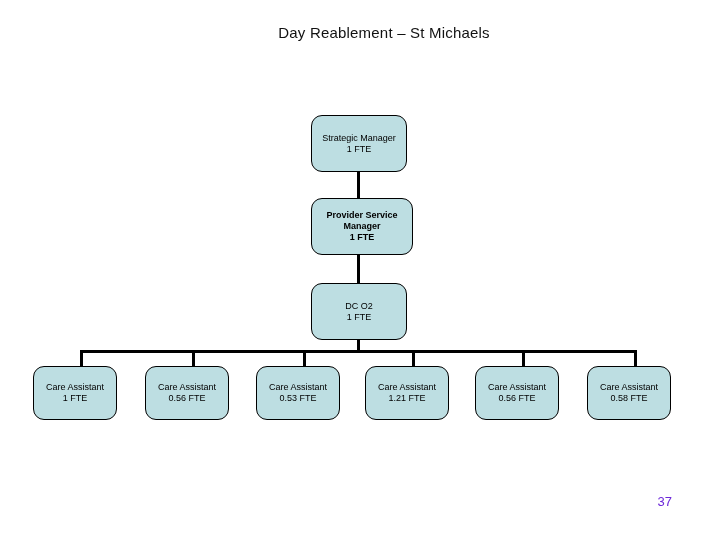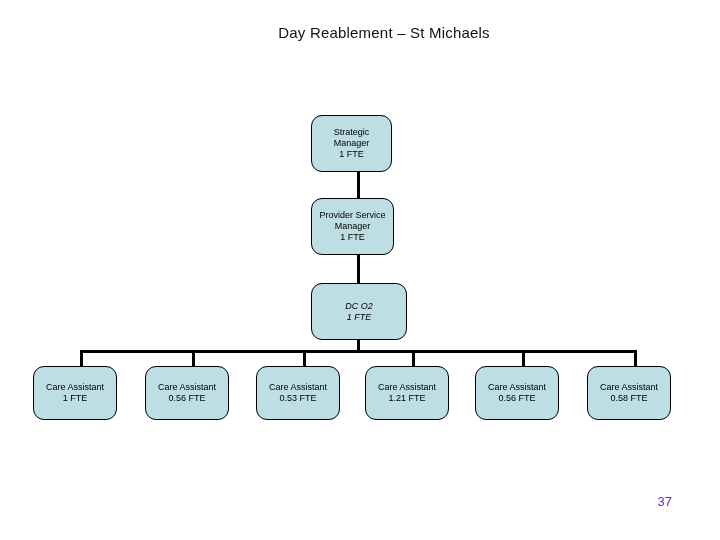--- a/index.html
+++ b/index.html
@@ -39,23 +39,23 @@
     justify-content: center;
     text-align: center;
     font-size: 9px;
     line-height: 11px;
     padding: 2px 5px;
   }
   .node .node-title { display: block; }
   .node .node-fte { display: block; }
 
   
-  .chain0 { left: 311px; top: 115px; width: 81px; height: 57px; }
-  .chain1 { left: 311px; top: 198px; width: 83px; height: 57px; }
-  .chain2 { left: 311px; top: 283px; width: 96px; height: 57px; font-style: italic; }
+  .chain0 { left: 311px; top: 115px; width: 96px; height: 57px; }
+  .chain1 { left: 311px; top: 198px; width: 102px; height: 57px; font-weight: bold; }
+  .chain2 { left: 311px; top: 283px; width: 96px; height: 57px; }
 
   
   .conn {
     position: absolute;
     background: var(--connector, #000000);
   }
   .vc0 { left: 357px; top: 172px; width: 3px; height: 26px; }
   .vc1 { left: 357px; top: 255px; width: 3px; height: 28px; }
   .vc2 { left: 357px; top: 340px; width: 3px; height: 12px; }
   .hline { left: 80px; top: 350px; width: 557px; height: 3px; }

